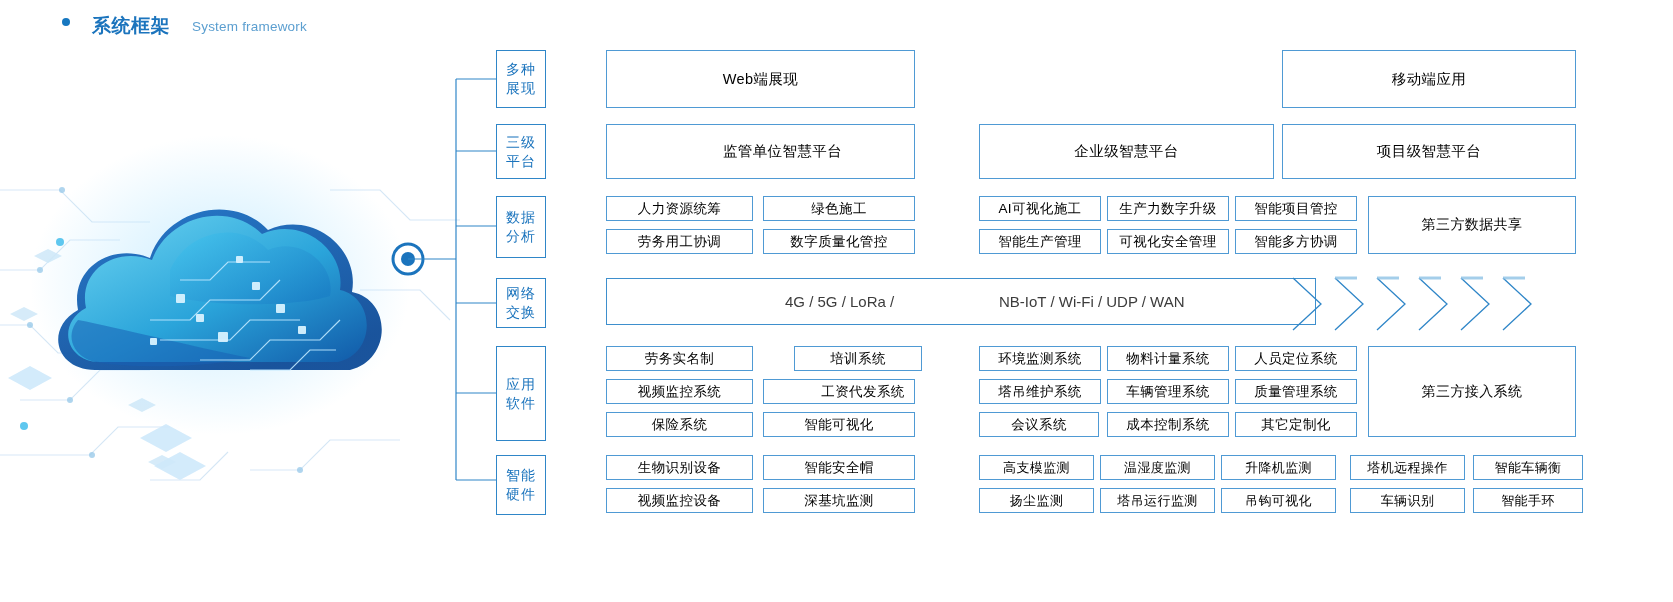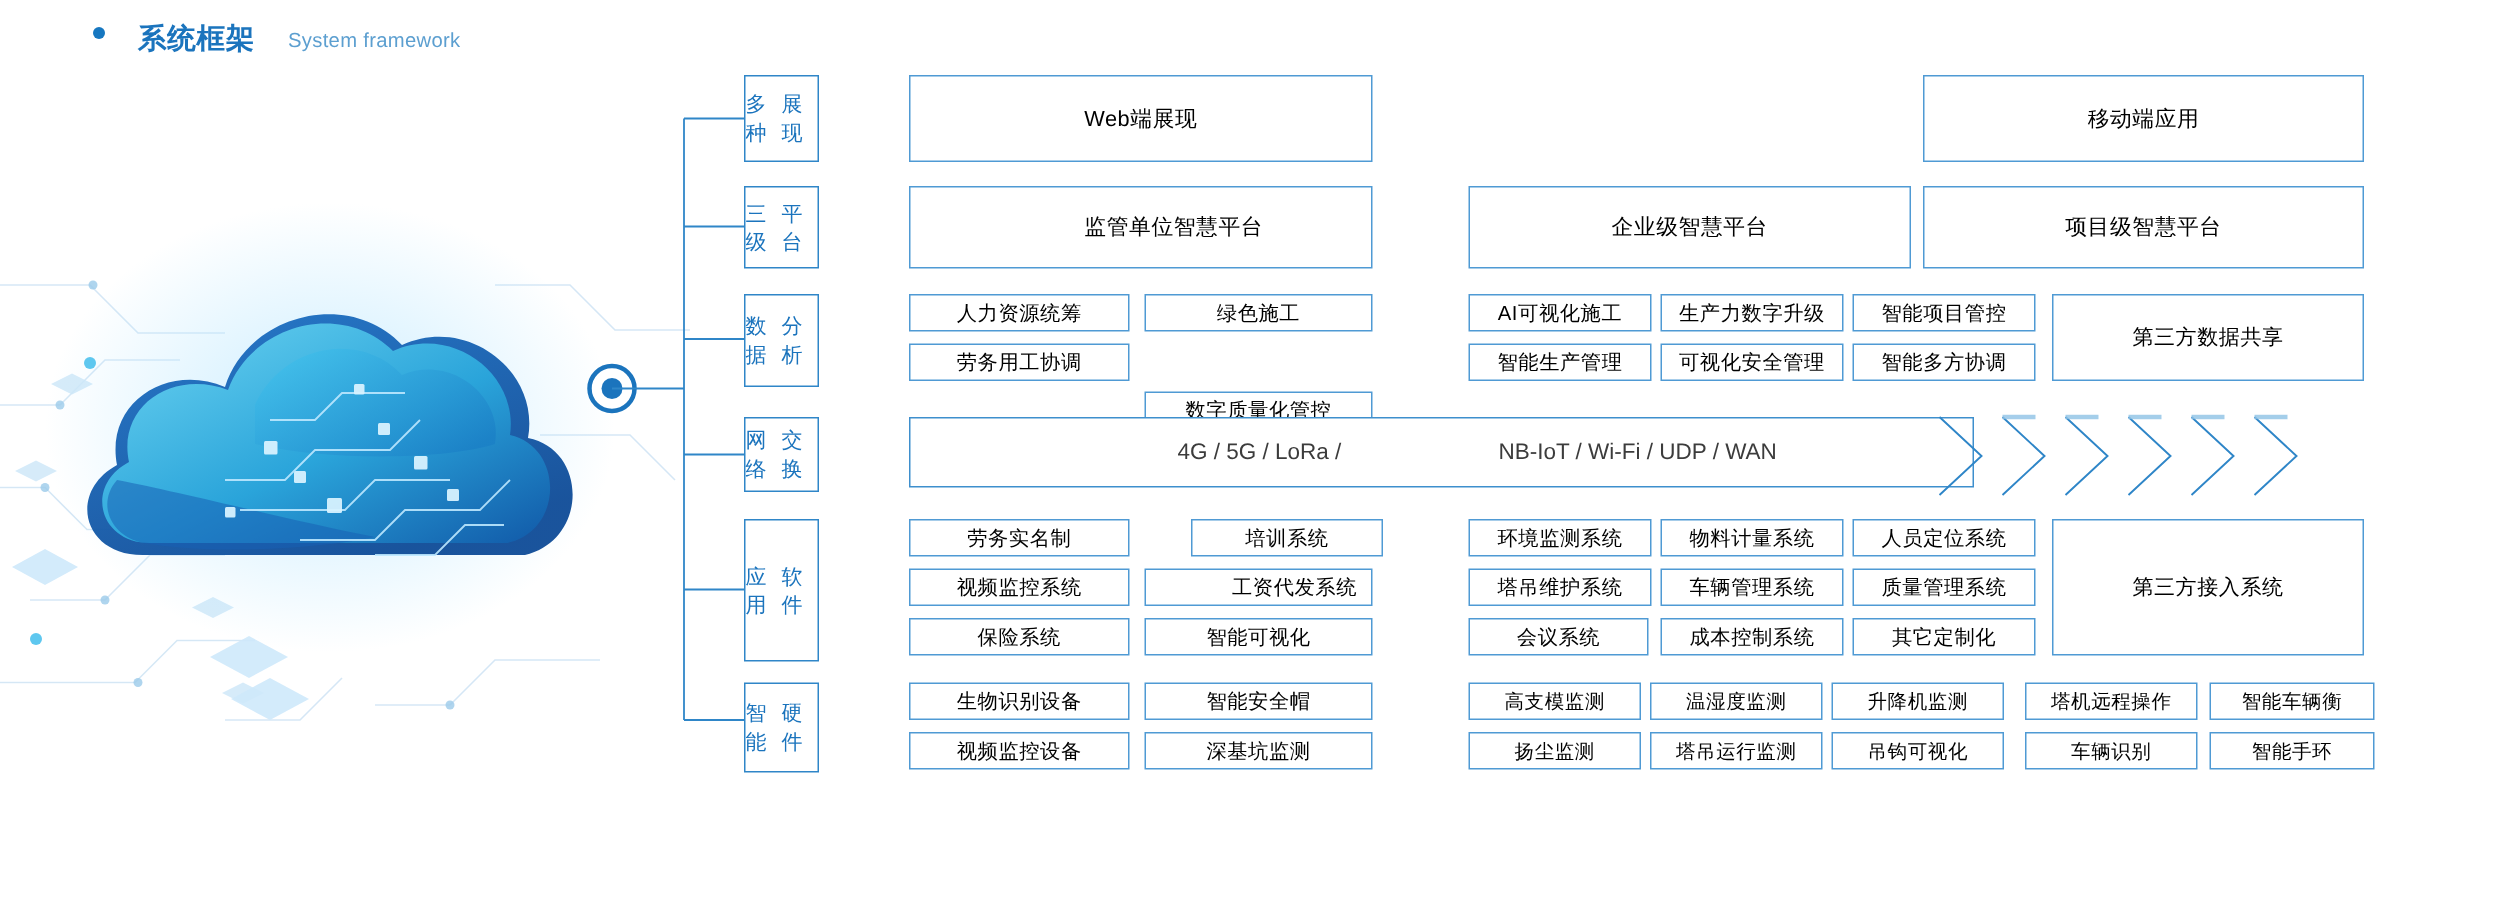--- a/index.html
+++ b/index.html
@@ -55,20 +55,21 @@
   .row { position: absolute; display: flex; align-items: stretch; }
 
   .rowlabel {
     width: 50px;
     border: 1.3px solid #2f86c8;
     color: #1b74bd;
     font-size: 14px;
     line-height: 19px;
     font-weight: 500;
     display: flex;
+    flex-direction: column;
     align-items: center;
     justify-content: center;
     letter-spacing: 1px;
     background: #fff;
     flex: none;
   }
 
   .group { position: relative; height: 100%; }
 
   .cell {
@@ -253,21 +254,21 @@
   <div class="row" style="left:496px; top:196px; height:62px; width:1180px;">
     <div class="rowlabel">
       <span>数据</span>
       <span>分析</span>
     </div>
     <div class="group" style="width:1130px;">
 
       <div class="cell" style="left:60px; top:0; width:147px; height:25px;">人力资源统筹</div>
       <div class="cell" style="left:217px; top:0; width:152px; height:25px;">绿色施工</div>
       <div class="cell" style="left:60px; top:33px; width:147px; height:25px;">劳务用工协调</div>
-      <div class="cell" style="left:217px; top:33px; width:152px; height:25px;margin-top:32px;">数字质量化管控</div>
+      <div class="cell" style="left:217px; top:33px; width:152px; height:25px;">数字质量化管控</div>
 
       <div class="cell" style="left:433px; top:0; width:122px; height:25px;">AI可视化施工</div>
       <div class="cell" style="left:561px; top:0; width:122px; height:25px;">生产力数字升级</div>
       <div class="cell" style="left:689px; top:0; width:122px; height:25px;">智能项目管控</div>
       <div class="cell" style="left:433px; top:33px; width:122px; height:25px;">智能生产管理</div>
       <div class="cell" style="left:561px; top:33px; width:122px; height:25px;">可视化安全管理</div>
       <div class="cell" style="left:689px; top:33px; width:122px; height:25px;">智能多方协调</div>
 
       <div class="cell wide-text" style="left:822px; top:0; width:208px; height:58px;">第三方数据共享</div>
     </div>

